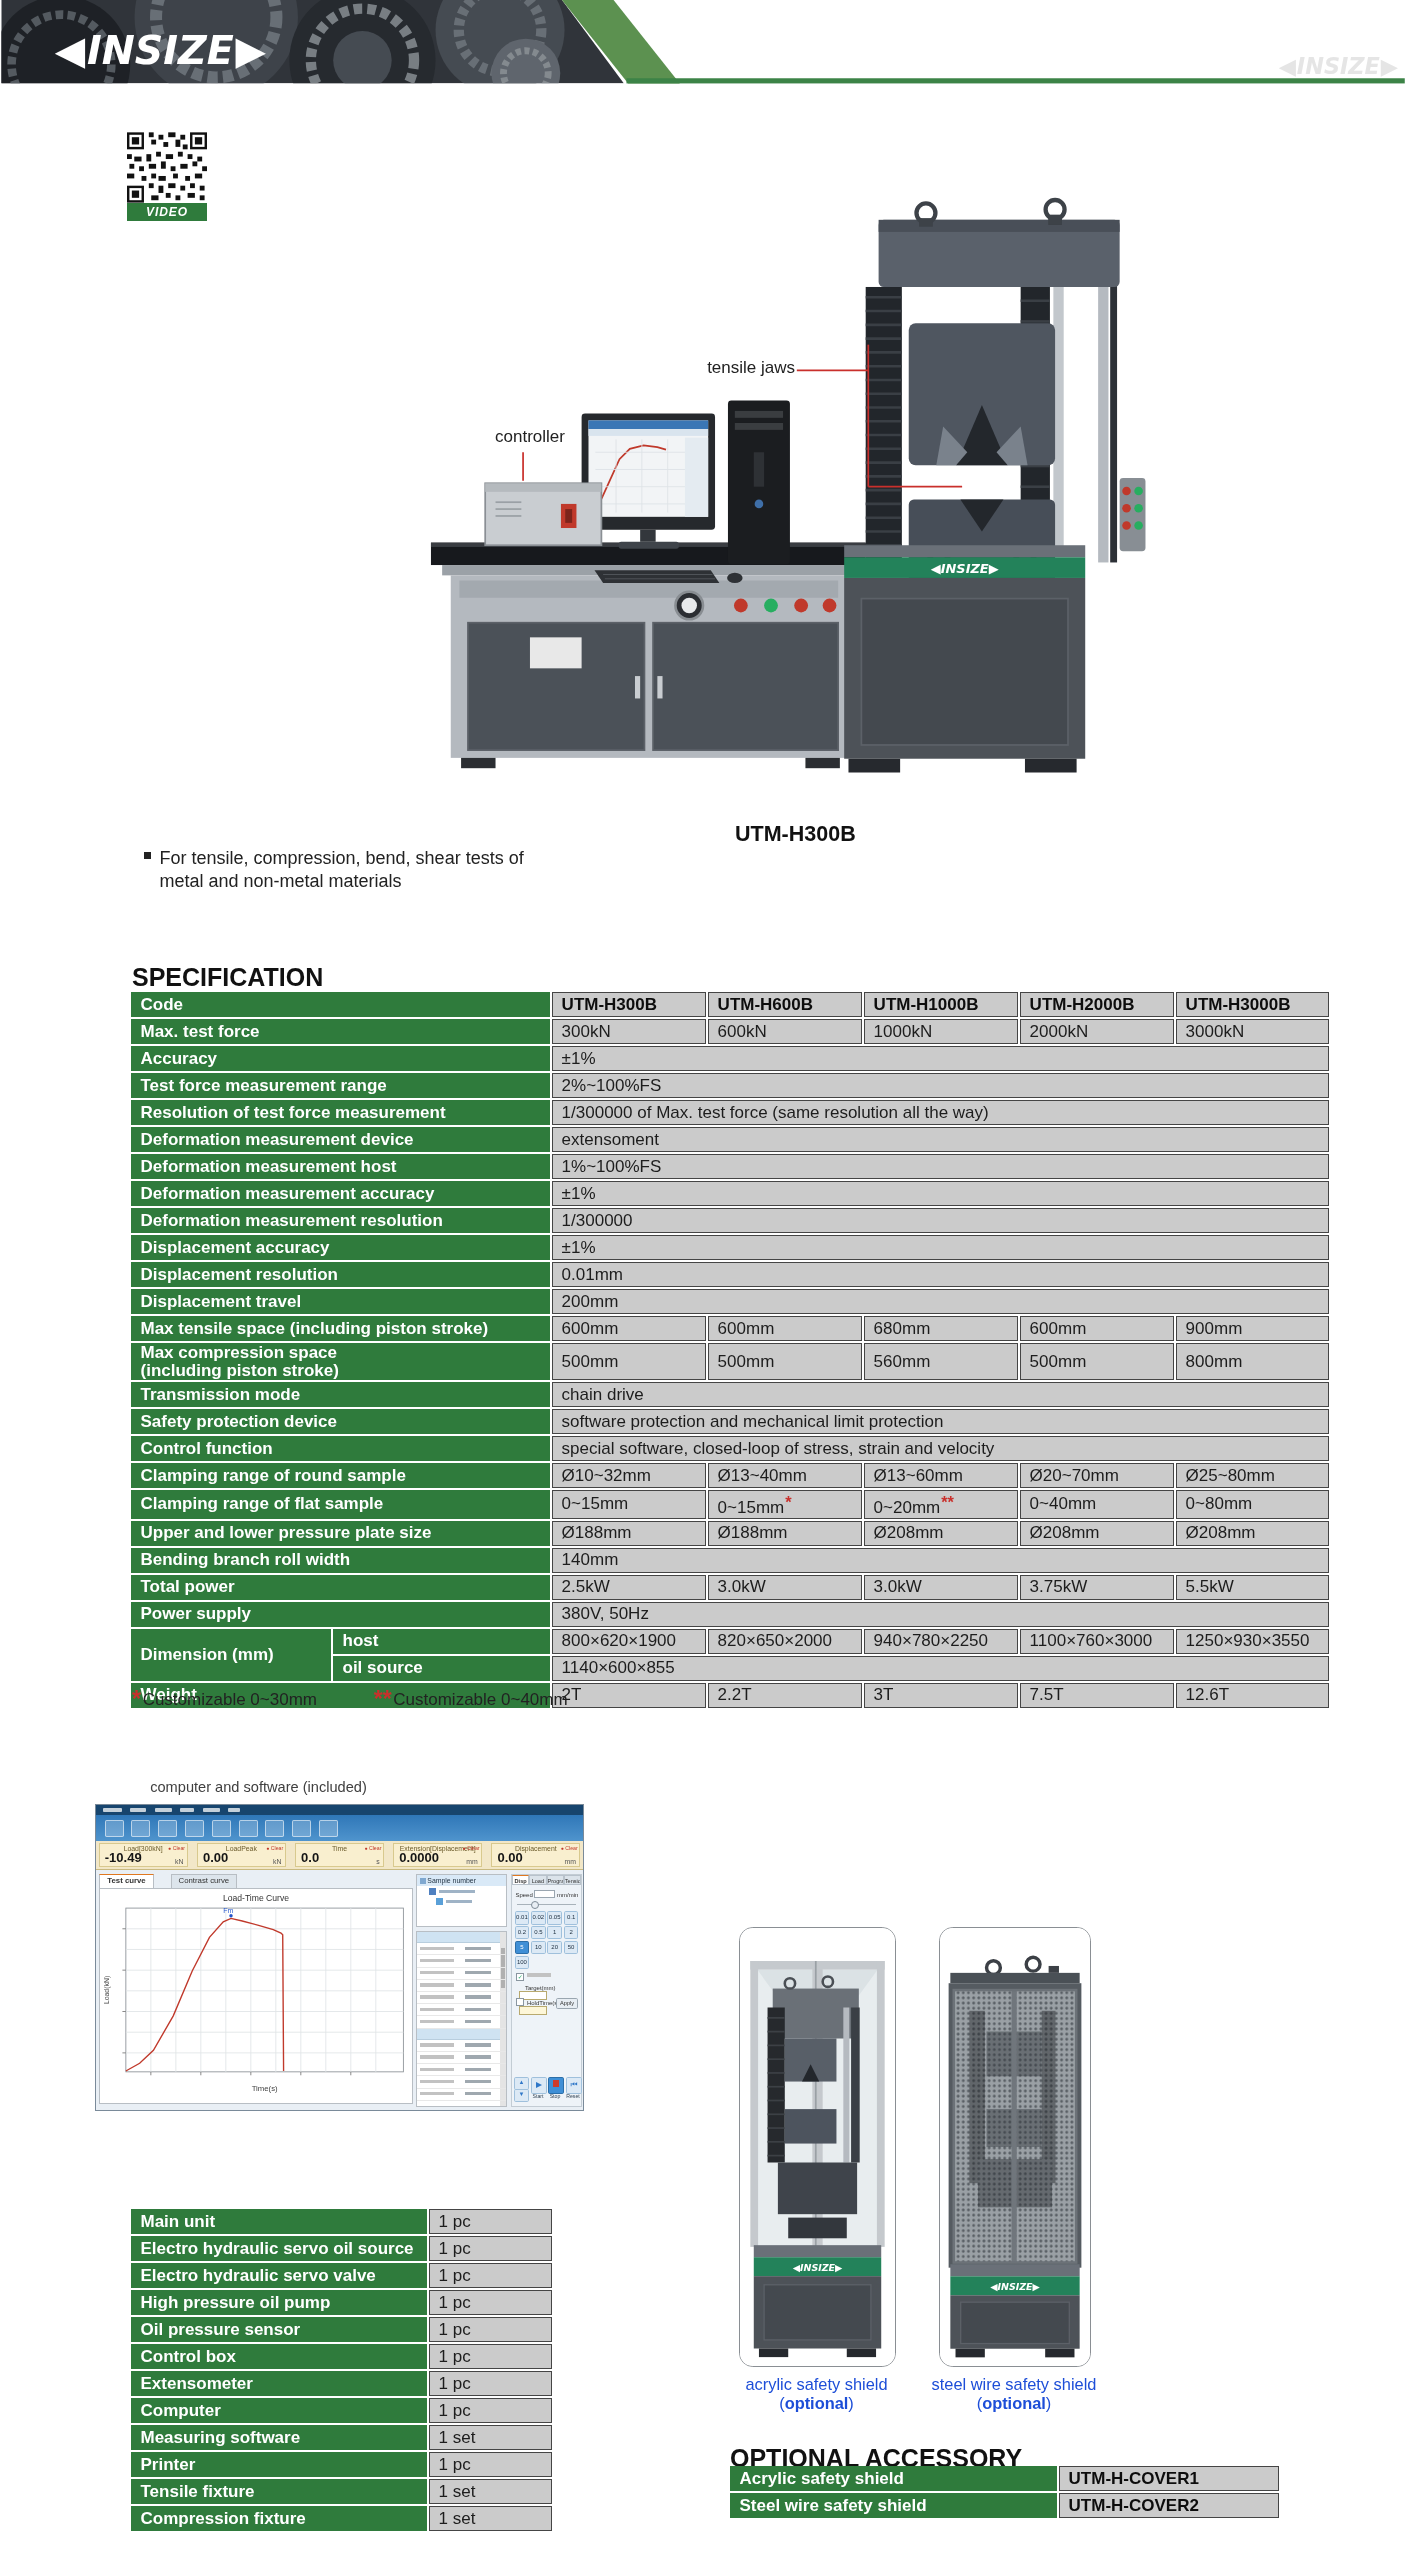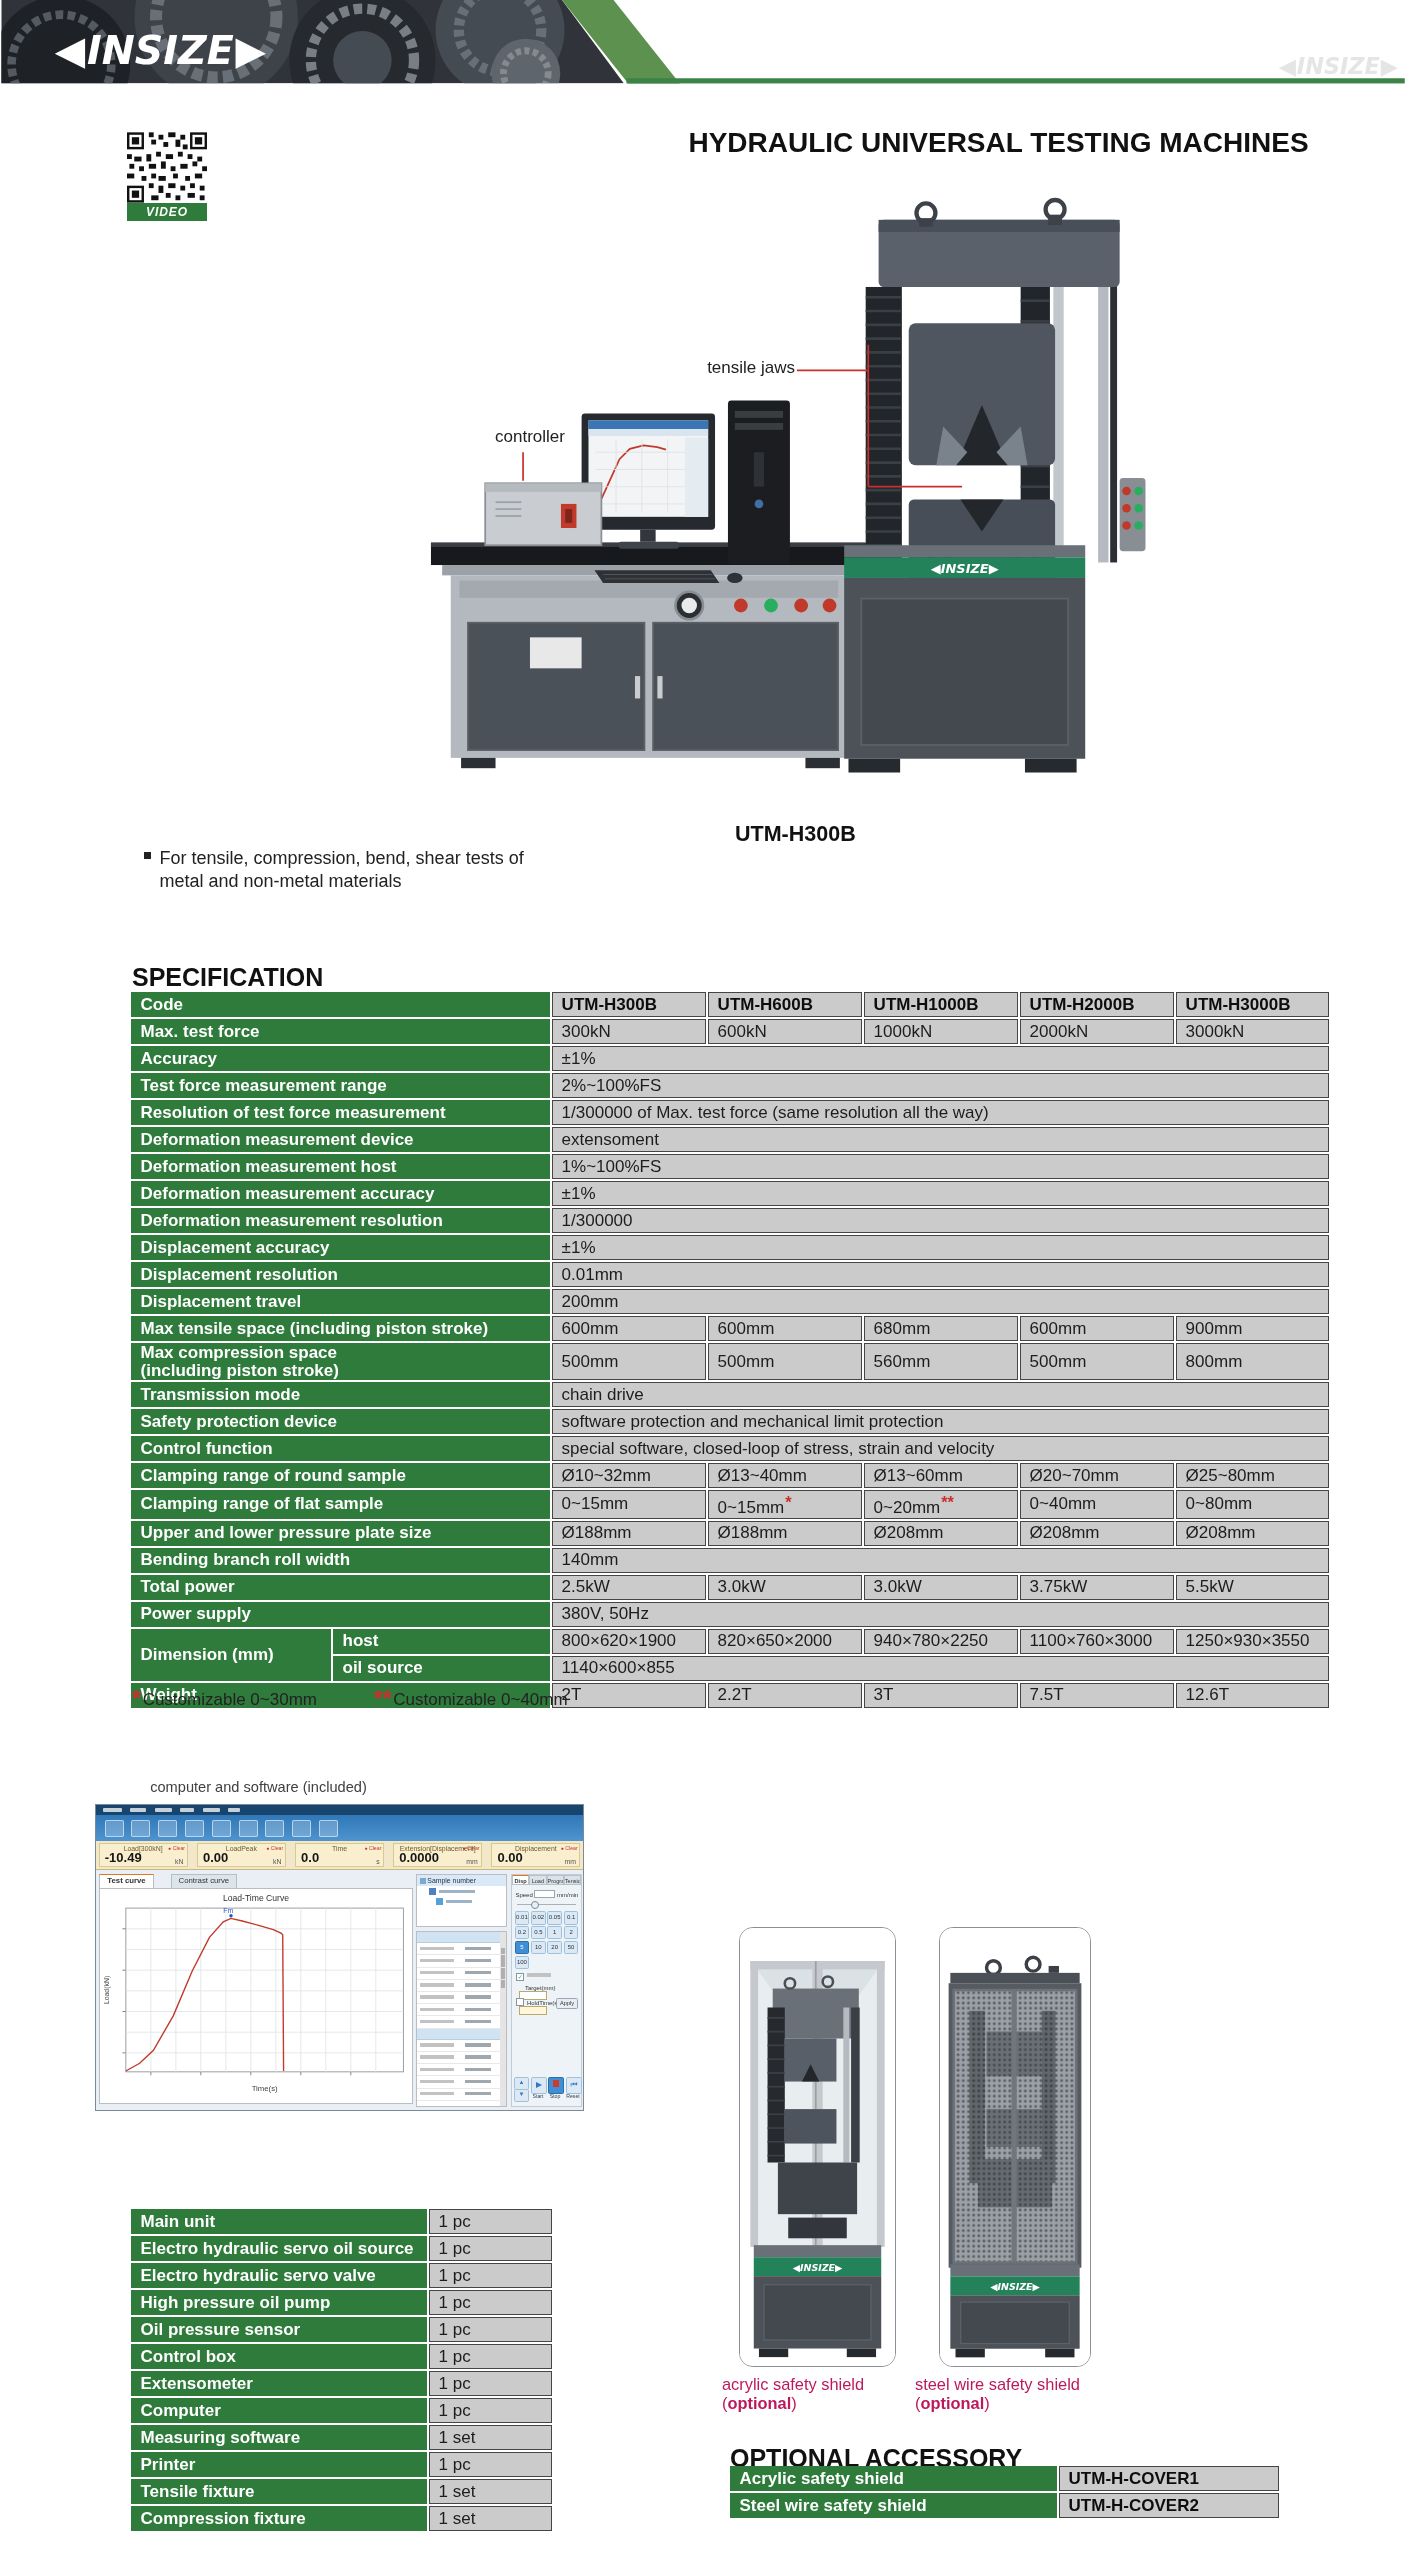--- a/index.html
+++ b/index.html
@@ -108,21 +108,21 @@
   .ud{position:absolute;left:0;width:13.8px;height:10.3px;background:#dce9f5;border:0.9px solid #9fc0dc;color:#2f77c8;font-size:6px;text-align:center;line-height:9.5px;border-radius:1.7px;}
   .tbtn{position:absolute;top:0;width:14.6px;height:14.6px;background:#dce9f5;border:0.9px solid #9fc0dc;border-radius:1.7px;text-align:center;line-height:13.8px;color:#2f77c8;font-size:7.8px;}
   .tbtn.stop{background:#3f8fd6;border-color:#2b6ea8;}
   .tbtn.stop i{display:inline-block;width:6.9px;height:6.9px;background:#d03a2a;vertical-align:0.9px;}
   .tlabel{position:absolute;top:15.5px;font-size:5.2px;color:#345;width:14.6px;text-align:center;}
 
   
   #shield-left{left:739px;top:1927px;}
   #shield-right{left:939px;top:1927px;}
   .shield-box{border:1.7px solid #8a8f94;border-radius:13.8px;overflow:hidden;background:#fff;display:block;}
-  .shield-caption{top:2375px;font-size:16.4px;color:#be185d;text-align:left;}
+  .shield-caption{top:2375px;font-size:16.4px;color:#1d4ed8;text-align:center;}
   #cap-left{left:722px;width:189px;}
   #cap-right{left:915px;width:198px;}
   .shield-caption b{font-weight:bold;}
 
   
 </style>
 </head>
 <body>
 
 <div id="page">
@@ -207,21 +207,20 @@
           <rect x="10" y="26" width="3" height="2"></rect>
           <rect x="16" y="25" width="2" height="2"></rect>
         <rect x="20" y="26" width="2" height="2"></rect>
           <rect x="25" y="25" width="3" height="2"></rect>
           <rect x="30" y="26" width="2" height="2"></rect>
       </g>
     </svg>
     <div id="video-bar">VIDEO</div>
   </div>
 
-  <div class="abs" id="page-title">HYDRAULIC UNIVERSAL TESTING MACHINES</div>
 
   <svg class="abs" id="product-svg" width="758" height="594" viewBox="0 0 880 690">
 
     <g>
       <rect x="45" y="405" width="505" height="26" fill="#17191d"></rect>
       <rect x="45" y="405" width="505" height="5" fill="#3a3d42"></rect>
       <rect x="58" y="431" width="480" height="12" fill="#9ba1a7"></rect>
       <rect x="68" y="443" width="460" height="212" fill="#b4b9bf"></rect>
       <rect x="78" y="449" width="440" height="20" fill="#a3a9af"></rect>
       <circle cx="345" cy="478" r="16" fill="#2b2e33" stroke="#888d92" stroke-width="3"></circle>

